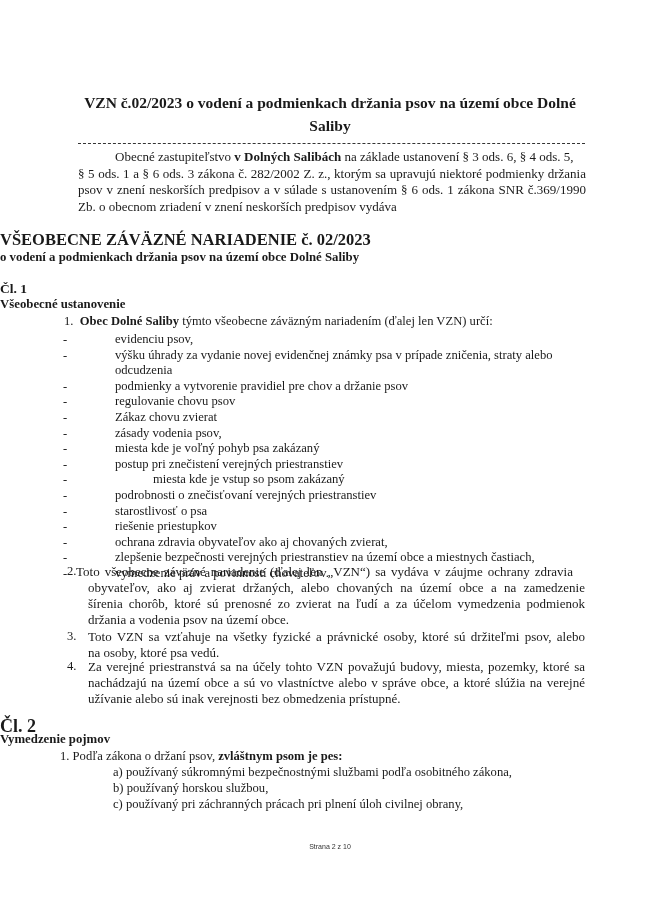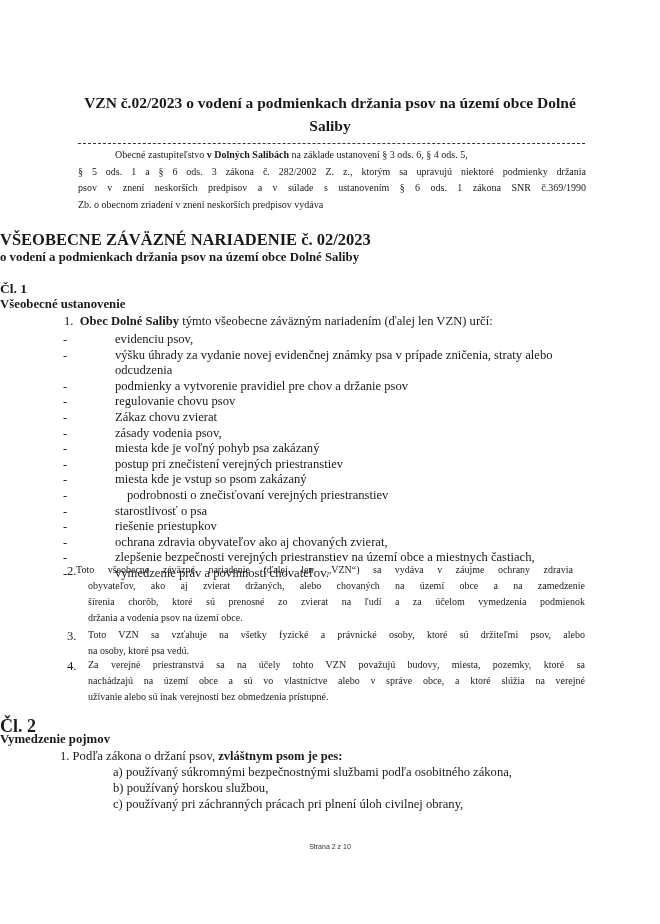--- a/index.html
+++ b/index.html
@@ -1,21 +1,21 @@
 <!DOCTYPE html>
 <html><head>
 <meta charset="utf-8">
 <style>
   html, body { margin:0; padding:0; background:#ffffff; }
   body { width:660px; height:924px; position:relative; overflow:hidden;
          font-family:"Liberation Serif", "DejaVu Serif", serif; color:#1a1a1a; }
   .abs { position:absolute; white-space:nowrap; }
   .title { left:0; width:660px; text-align:center; font-weight:bold; font-size:15.5px; }
   .rule { left:78px; width:507px; top:143px; height:0; border-top:1.3px dashed #333; }
-  .p { font-size:10px; left:78px; width:508px; }
+  .p { font-size:13px; left:78px; width:508px; }
   .just { white-space:normal; text-align:justify; text-align-last:justify; }
   .center { left:0; width:660px; }
   .h1 { font-weight:bold; font-size:16.5px; }
   .h2 { font-weight:bold; font-size:12.8px; }
   .num { font-size:12.6px; }
   .dash { left:63px; font-size:12.6px; }
   .li { left:115px; font-size:12.6px; }
   .footer { left:0; width:660px; text-align:center; font-family:"Liberation Sans", sans-serif; font-size:7px; color:#333; }
   b { font-weight:bold; }
 </style>
@@ -51,23 +51,23 @@
     <div class="abs li" style="top: 394.4px;">regulovanie chovu psov</div>
     <div class="abs dash" style="top: 410px;">-</div>
     <div class="abs li" style="top: 410px;">Zákaz chovu zvierat</div>
     <div class="abs dash" style="top: 425.6px;">-</div>
     <div class="abs li" style="top: 425.6px;">zásady vodenia psov,</div>
     <div class="abs dash" style="top: 441.2px;">-</div>
     <div class="abs li" style="top: 441.2px;">miesta kde je voľný pohyb psa zakázaný</div>
     <div class="abs dash" style="top: 456.8px;">-</div>
     <div class="abs li" style="top: 456.8px;">postup pri znečistení verejných priestranstiev</div>
     <div class="abs dash" style="top: 472.4px;">-</div>
-    <div class="abs li" style="top: 472.4px;">miesta kde je vstup so psom zakázaný</div>
+    <div class="abs li" style="top: 472.4px; margin-left: 38px;">miesta kde je vstup so psom zakázaný</div>
     <div class="abs dash" style="top: 488px;">-</div>
-    <div class="abs li" style="top: 488px; margin-left: 12px;">podrobnosti o znečisťovaní verejných priestranstiev</div>
+    <div class="abs li" style="top: 488px;">podrobnosti o znečisťovaní verejných priestranstiev</div>
     <div class="abs dash" style="top: 503.6px;">-</div>
     <div class="abs li" style="top: 503.6px;">starostlivosť o psa</div>
     <div class="abs dash" style="top: 519.2px;">-</div>
     <div class="abs li" style="top: 519.2px;">riešenie priestupkov</div>
     <div class="abs dash" style="top: 534.8px;">-</div>
     <div class="abs li" style="top: 534.8px;">ochrana zdravia obyvateľov ako aj chovaných zvierat,</div>
     <div class="abs dash" style="top: 550.4px;">-</div>
     <div class="abs li" style="top: 550.4px;">zlepšenie bezpečnosti verejných priestranstiev na území obce a miestnych častiach,</div>
     <div class="abs dash" style="top: 566px;">-</div>
     <div class="abs li" style="top: 566px;">vymedzenie práv a povinností chovateľov.</div>

